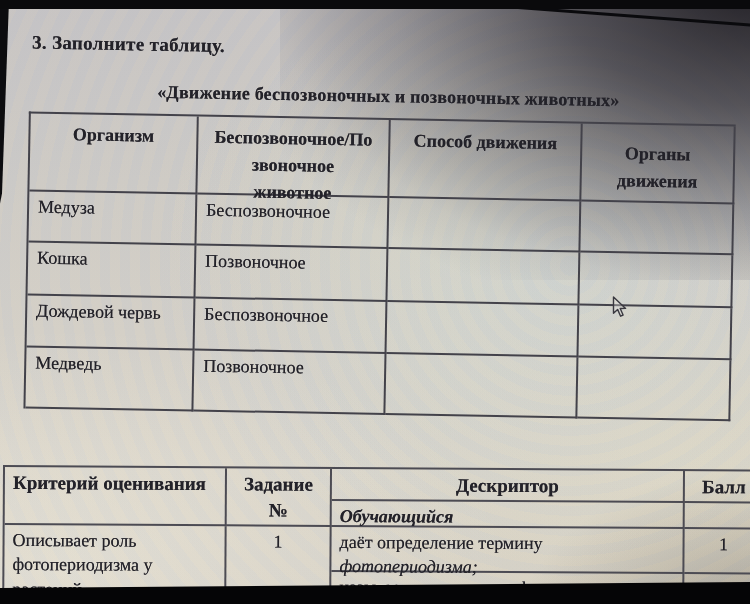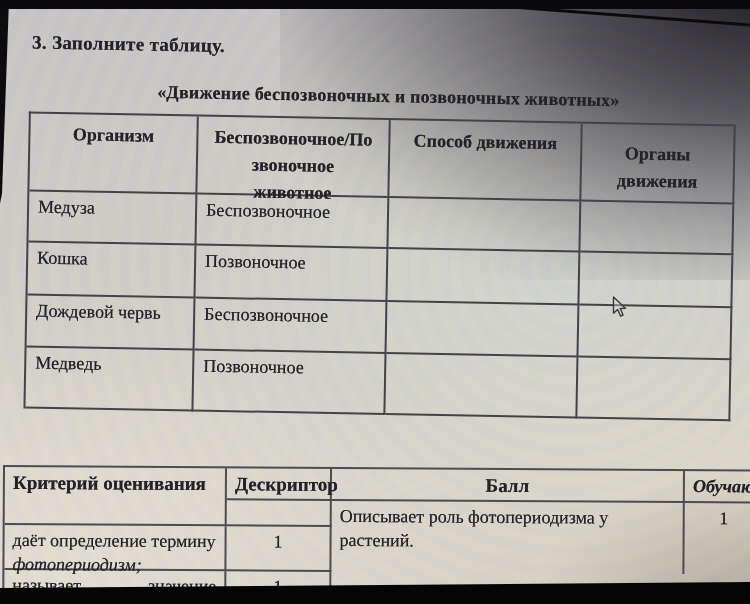--- a/index.html
+++ b/index.html
@@ -106,28 +106,32 @@
         <div class="c body">Позвоночное</div>
         <div class="c body"></div>
         <div class="c body"></div>
       </div>
     </div>
 
     <div class="lower">
       <div class="ctable">
 
         <div class="c hd span2 bb">Критерий оценивания</div>
+        <div class="c hd span2 bb ctr">
+          <div>Задание</div>
+          <div>№</div>
+        </div>
         <div class="c hd ctr bb">Дескриптор</div>
         <div class="c hd ctr bb">Балл</div>
         <div class="c subj bb">Обучающийся</div>
         <div class="c bb"></div>
 
         <div class="c span2 crit-body">Описывает роль фотопериодизма у растений.</div>
         <div class="c span2 ctr">1</div>
-        <div class="c bb"><span>даёт определение термину </span><span class="ital">фотопериодизм;</span></div>
+        <div class="c bb"><span>даёт определение термину </span><span class="ital">фотопериодизма;</span></div>
         <div class="c ctr bb">1</div>
         <div class="c just">называет значение фотопериодизма в жизнедеятельности растений;</div>
         <div class="c ctr">1</div>
       </div>
     </div>
   </div>
 
   <svg class="cursor" width="16" height="22" viewBox="0 0 16 22">
     <path d="M1.5 1 L1.5 17.2 L5.6 13.4 L8.6 20.2 L11.1 19.0 L8.2 12.5 L13.6 12.4 Z" fill="rgba(228,225,220,0.35)" stroke="#3a3940" stroke-width="1.4" stroke-linejoin="round"></path>
   </svg>

